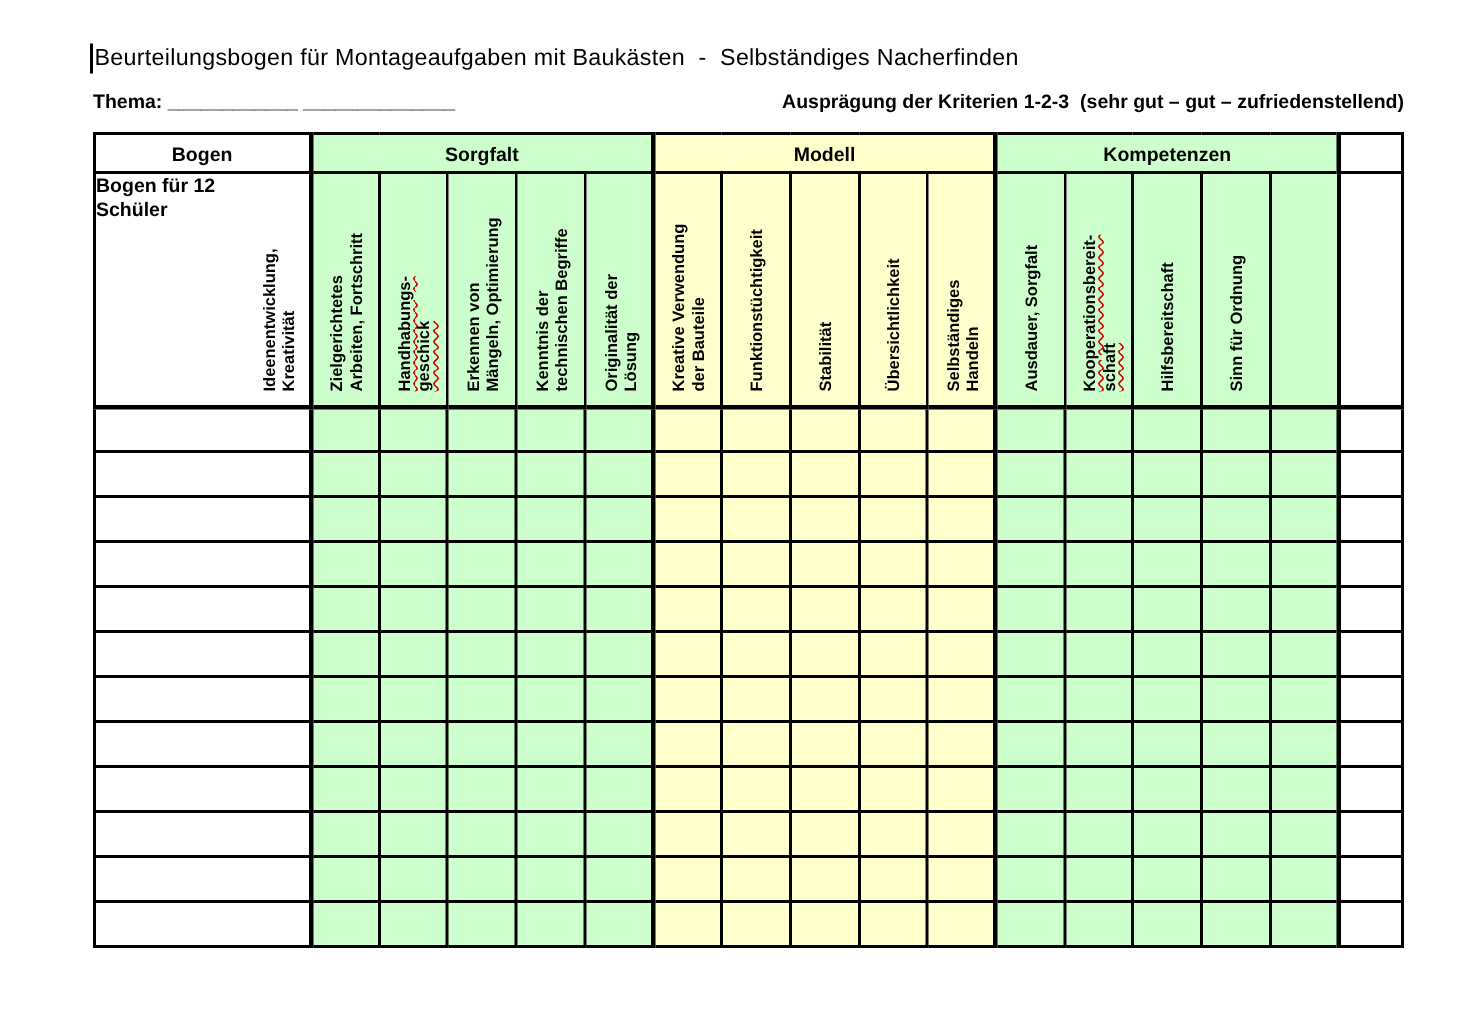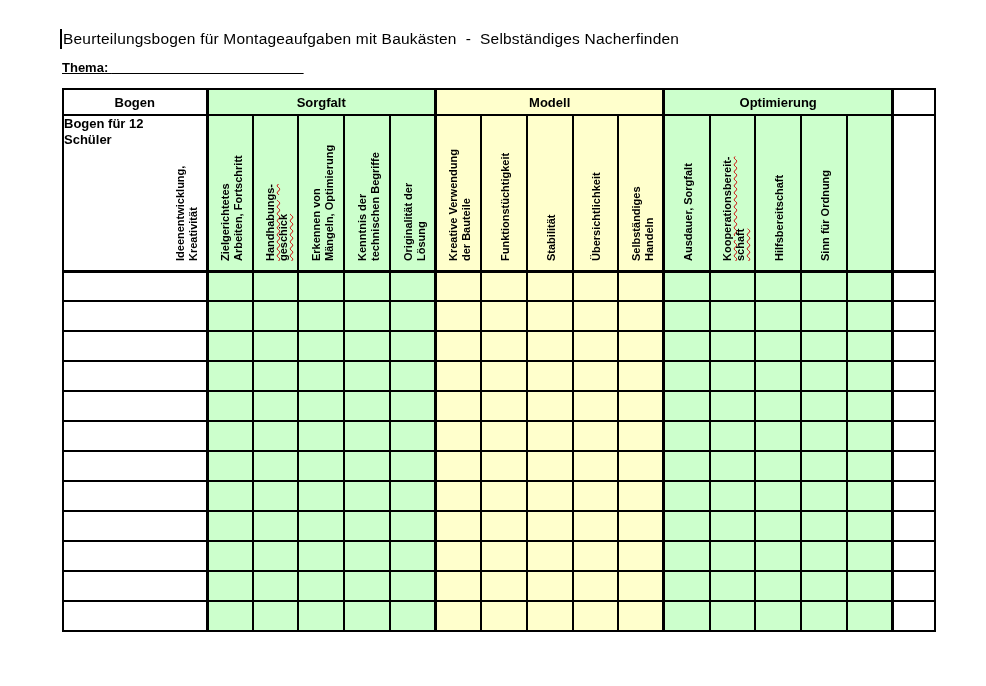--- a/index.html
+++ b/index.html
@@ -10,21 +10,21 @@
     color: #000;
   }
   .page { width: 986px; height: 686px; padding: 28px 0 0 60px; }
 
   
   .title-row { display: flex; align-items: center; height: 22px; }
   .cursor { display: inline-block; width: 2px; height: 20px; background: #000; margin-right: 1px; }
   .doc-title { font-size: 15.5px; font-weight: normal; white-space: pre; letter-spacing: 0.2px; }
 
   .sub-row { display: flex; justify-content: space-between; width: 874px; margin-top: 10px; margin-left: 2px; }
-  .thema { font-size: 13px; font-weight: bold; white-space: pre; text-decoration: underline; }
+  .thema { font-size: 13px; font-weight: bold; white-space: pre; }
   .thema .blank { font-weight: bold; letter-spacing: 0; }
   .criteria-note { font-size: 13px; font-weight: bold; white-space: pre; }
 
   
   table.sheet {
     border-collapse: collapse; table-layout: fixed;
     width: 872px; margin-top: 13px; margin-left: 2px;
   }
   col.c-name  { width: 144px; }
   col.c-crit  { width: 45.7px; }
@@ -66,20 +66,21 @@
 
 <div class="page">
 
   <div class="title-row">
     <span class="cursor"></span>
     <h1 class="doc-title">Beurteilungsbogen für Montageaufgaben mit Baukästen  -  Selbständiges Nacherfinden</h1>
   </div>
 
   <div class="sub-row">
     <div class="thema"><span>Thema: </span><span class="blank">____________ ______________</span></div>
+    <div class="criteria-note">Ausprägung der Kriterien 1-2-3  (sehr gut – gut – zufriedenstellend)</div>
   </div>
 
   <table class="sheet">
     <colgroup>
       <col class="c-name">
       <col class="c-crit">
         <col class="c-crit">
         <col class="c-crit">
         <col class="c-crit">
         <col class="c-crit">
@@ -93,21 +94,21 @@
         <col class="c-crit">
         <col class="c-crit">
         <col class="c-crit">
       <col class="c-extra">
     </colgroup>
     <thead>
       <tr class="group-row">
         <th>Bogen</th>
         <th colspan="5" class="thick-l" style="background: rgb(204, 255, 204);">Sorgfalt</th>
         <th colspan="5" class="thick-l" style="background: rgb(255, 255, 204);">Modell</th>
-        <th colspan="5" class="thick-l" style="background: rgb(204, 255, 204);">Optimierung</th>
+        <th colspan="5" class="thick-l" style="background: rgb(204, 255, 204);">Kompetenzen</th>
         <th class="thick-l"></th>
       </tr>
       <tr class="crit-row">
         <th class="name-sub">Bogen für 12
 Schüler</th>
 
         <th class="crit thick-l" style="background: rgb(204, 255, 204);">
             <div class="vert">Ideenentwicklung,
 Kreativität</div>
           </th>

